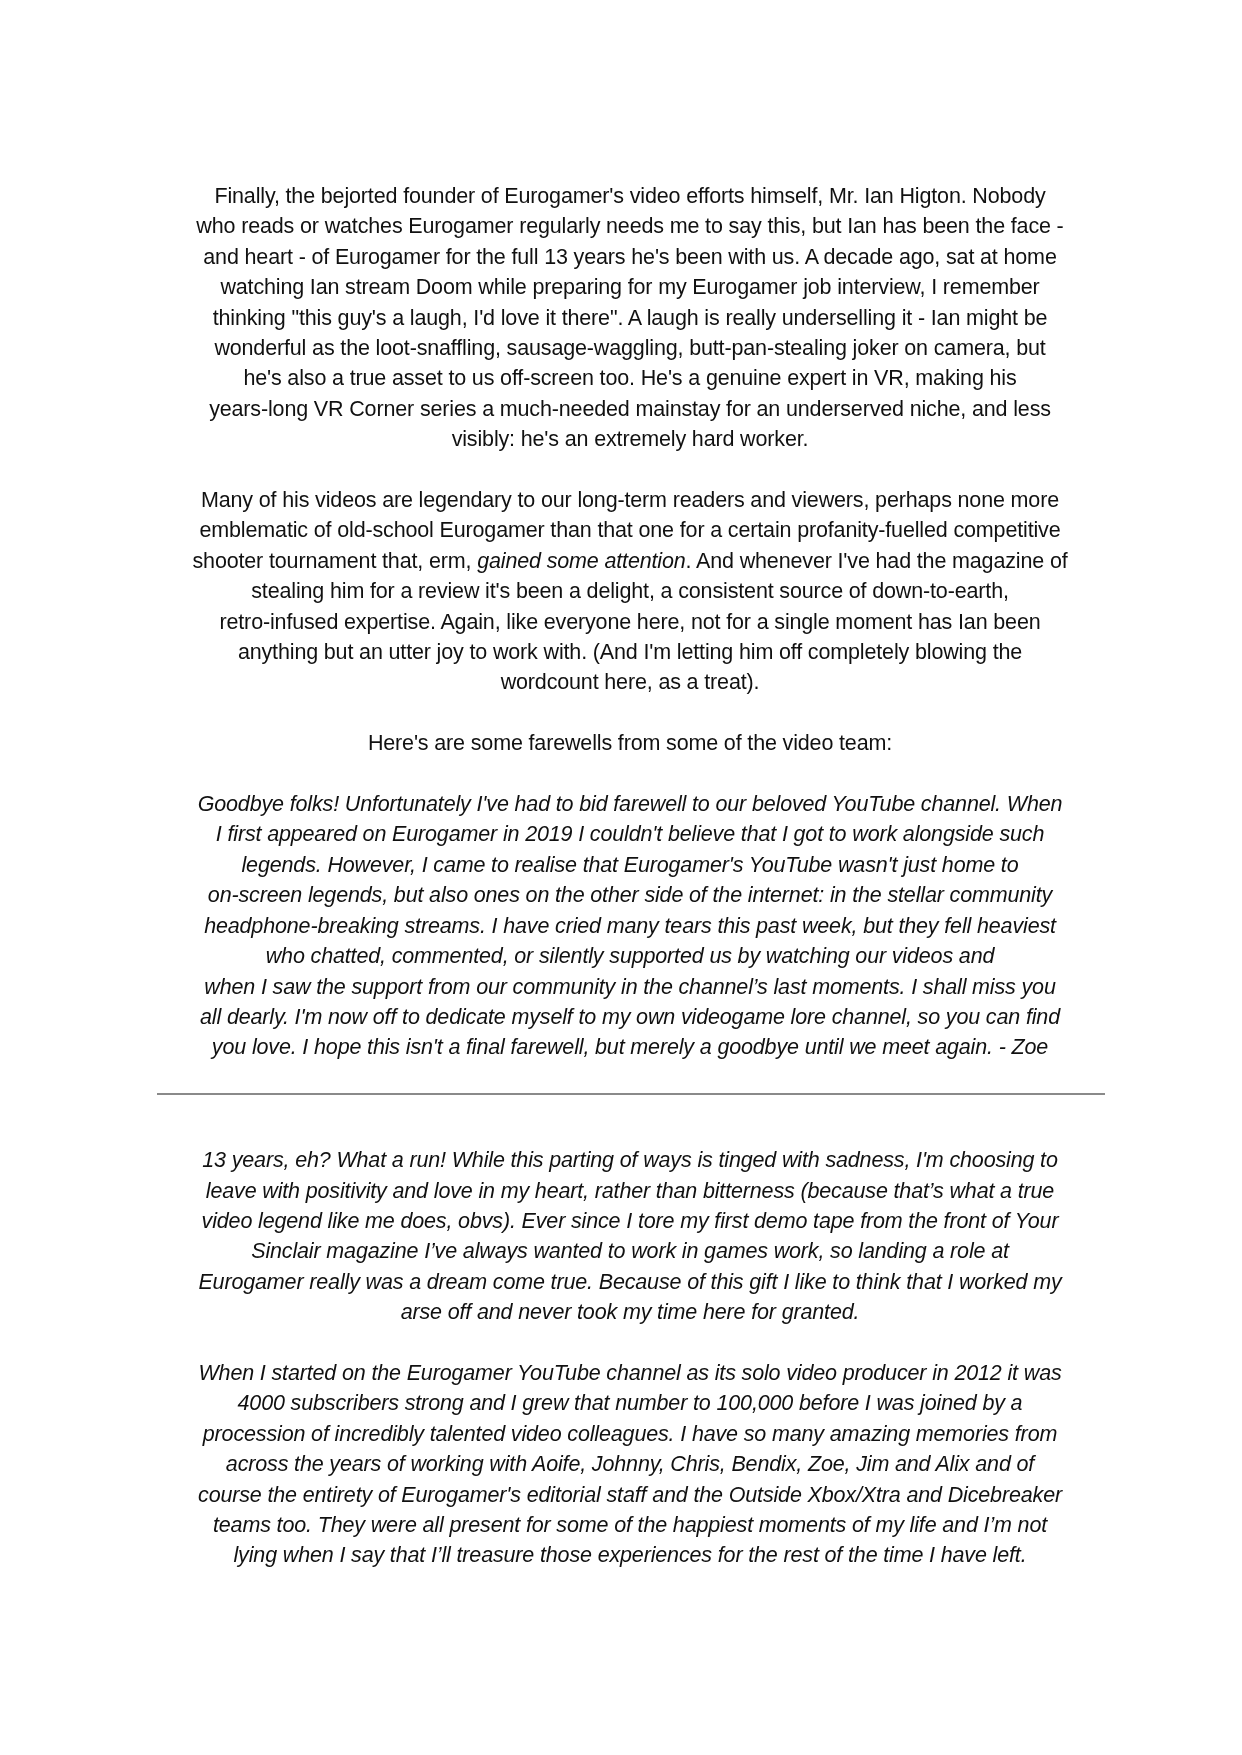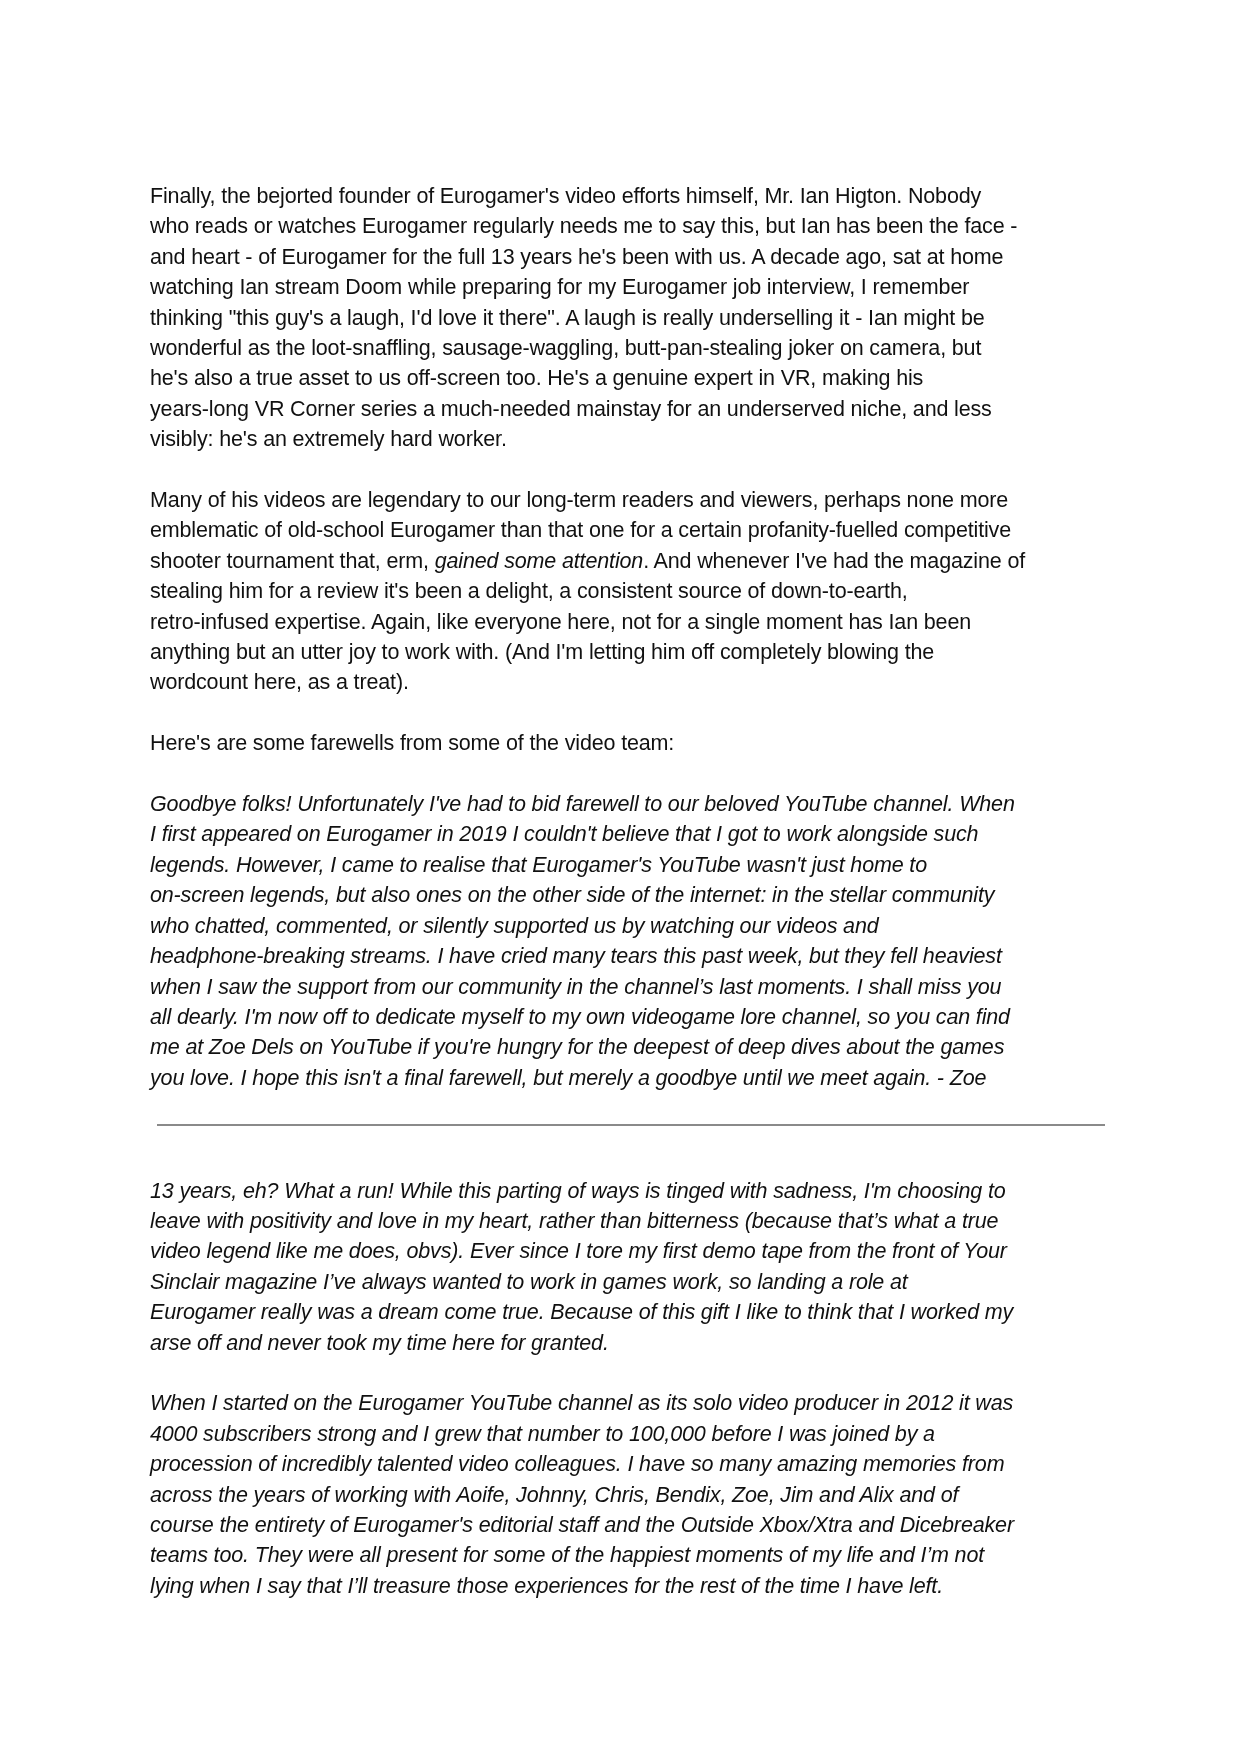--- a/index.html
+++ b/index.html
@@ -3,21 +3,21 @@
 <meta charset="utf-8">
 <style>
   html, body { margin: 0; padding: 0; background: #ffffff; }
   body { width: 1242px; height: 1755px; position: relative; overflow: hidden; }
   .page {
     position: absolute; left: 150px; top: 181px; width: 960px;
     font-family: "Liberation Sans", sans-serif;
     font-size: 21.5px; line-height: 30.4px; color: #111111;
     letter-spacing: -0.15px;
   }
-  .para { margin: 0 0 30.4px 0; }
+  .para { margin: 0 0 30.4px 0; text-align: center; }
   .para .line { display: block; white-space: nowrap; }
   .italic { font-style: italic; }
   em { font-style: italic; }
   .rule {
     height: 2px; background: #8a8a8a; margin: 14px 5px 50px 7px;
   }
   .farewell-zoe { }
 </style>
 </head>
 <body>
@@ -48,25 +48,24 @@
 
   <p class="para">
     <span class="line">Here's are some farewells from some of the video team:</span>
   </p>
 
   <p class="para italic farewell-zoe">
     <span class="line">Goodbye folks! Unfortunately I've had to bid farewell to our beloved YouTube channel. When</span>
     <span class="line">I first appeared on Eurogamer in 2019 I couldn't believe that I got to work alongside such</span>
     <span class="line">legends. However, I came to realise that Eurogamer's YouTube wasn't just home to</span>
     <span class="line">on-screen legends, but also ones on the other side of the internet: in the stellar community</span>
+    <span class="line">headphone-breaking streams. I have cried many tears this past week, but they fell heaviest</span>
     <span class="line">who chatted, commented, or silently supported us by watching our videos and</span>
-    <span class="line">headphone-breaking streams. I have cried many tears this past week, but they fell heaviest</span>
     <span class="line">when I saw the support from our community in the channel’s last moments. I shall miss you</span>
     <span class="line">all dearly. I'm now off to dedicate myself to my own videogame lore channel, so you can find</span>
-    <span class="line">me at Zoe Dels on YouTube if you're hungry for the deepest of deep dives about the games</span>
     <span class="line">you love. I hope this isn't a final farewell, but merely a goodbye until we meet again. - Zoe</span>
   </p>
 
   <div class="rule"></div>
 
   <p class="para italic">
     <span class="line">13 years, eh? What a run! While this parting of ways is tinged with sadness, I'm choosing to</span>
     <span class="line">leave with positivity and love in my heart, rather than bitterness (because that’s what a true</span>
     <span class="line">video legend like me does, obvs). Ever since I tore my first demo tape from the front of Your</span>
     <span class="line">Sinclair magazine I’ve always wanted to work in games work, so landing a role at</span>

